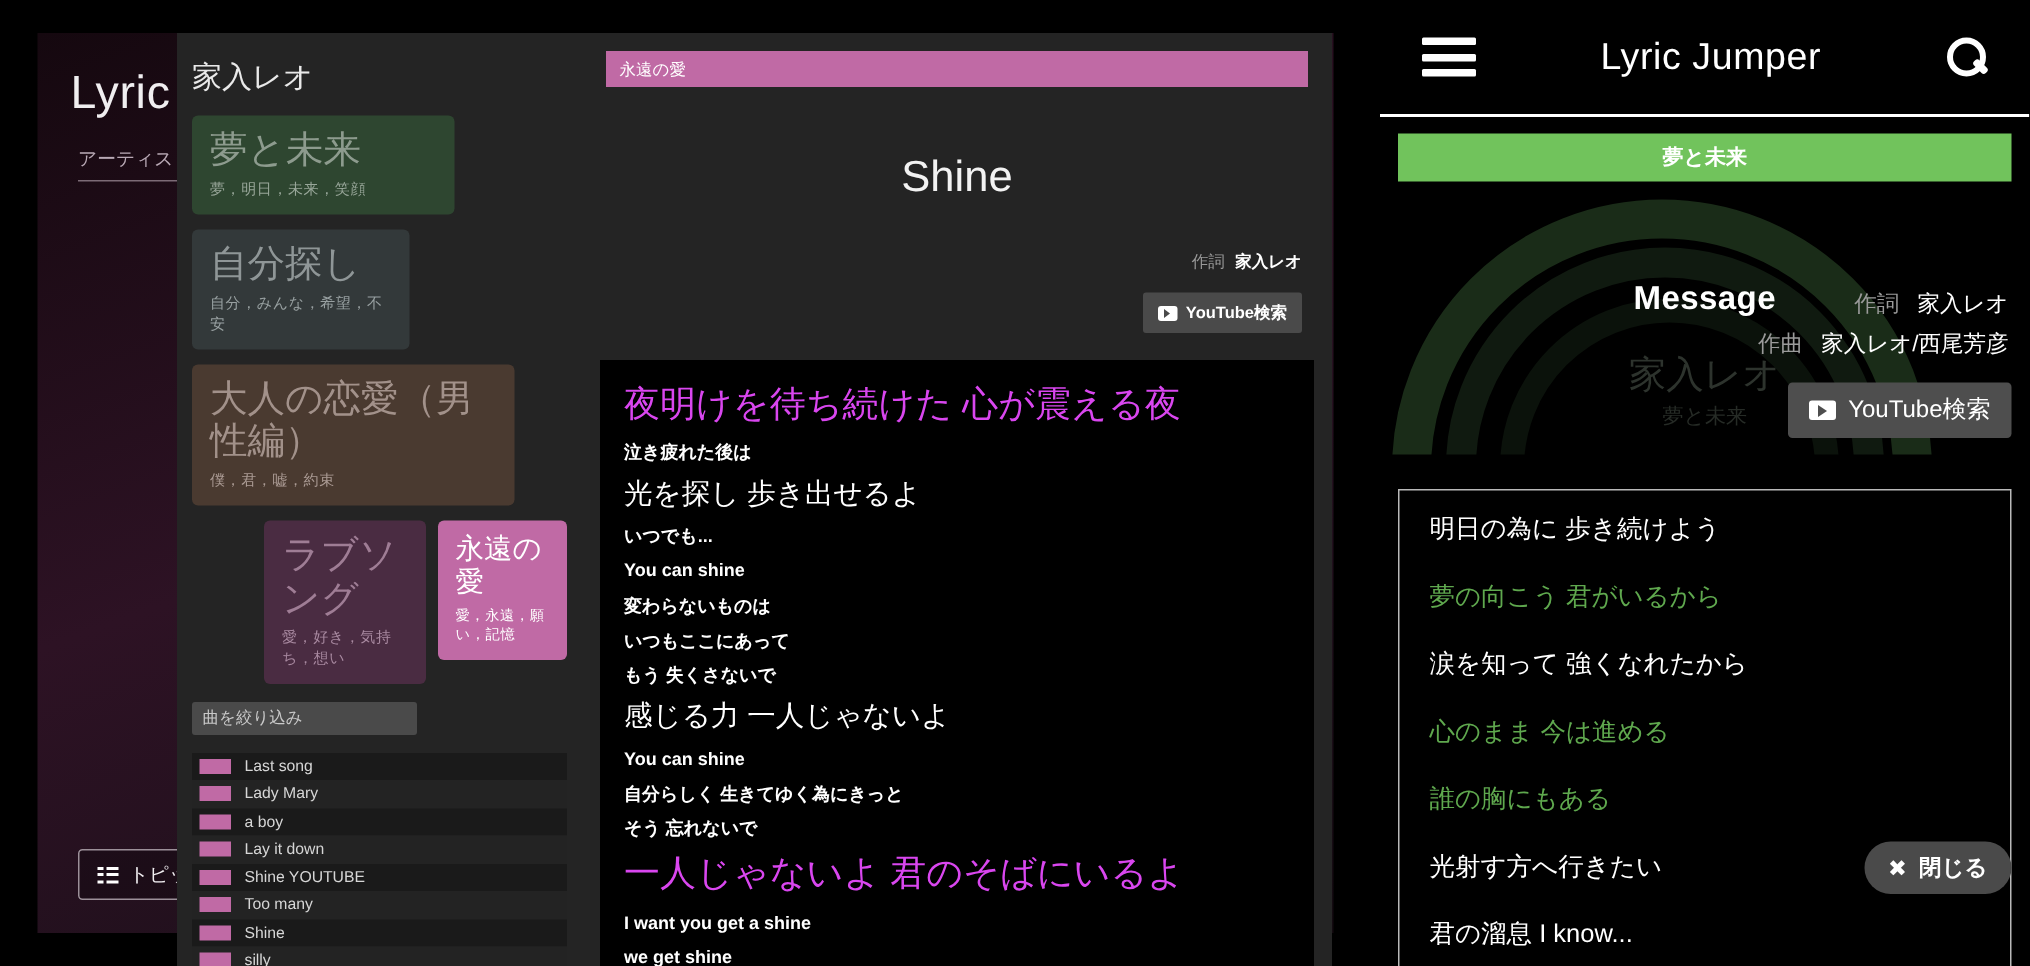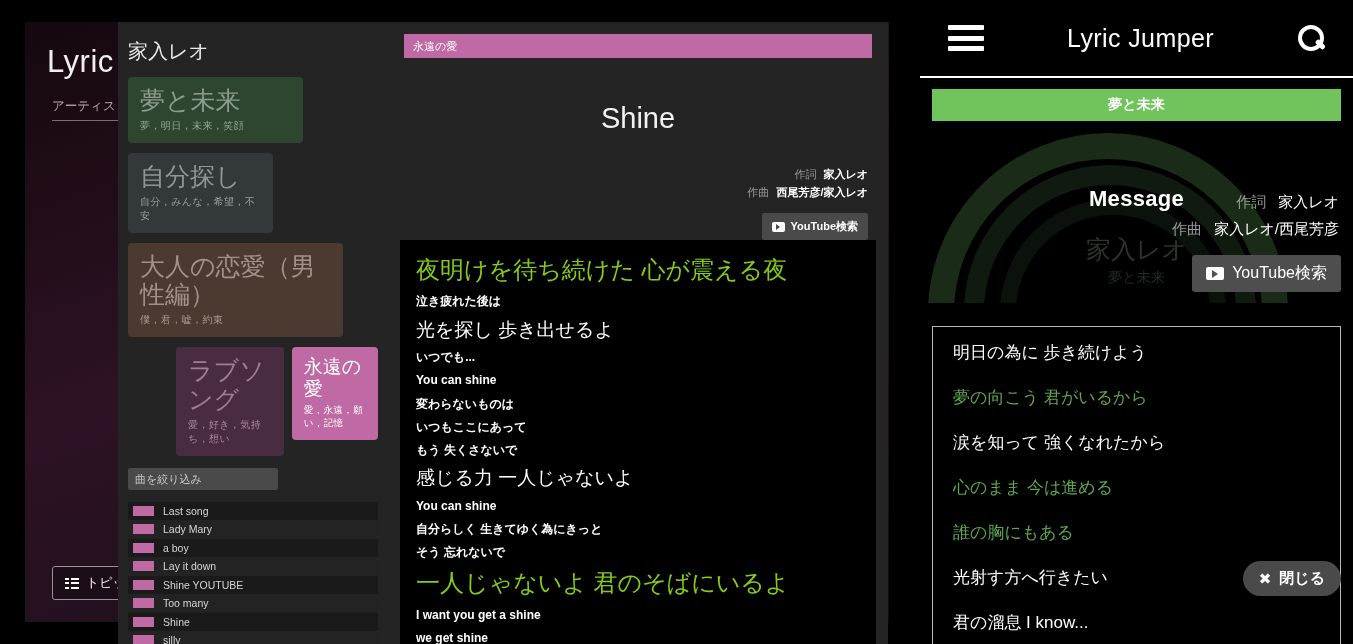--- a/index.html
+++ b/index.html
@@ -133,21 +133,21 @@
     border-left:4.5px solid #4a4a4a;
     border-top:3px solid transparent; border-bottom:3px solid transparent;
   }
   .lyrics-box {
     position: absolute; left: 12px; top: 218px; width: 476px; bottom: 0;
     background: #000; padding: 14px 16px 0; overflow: hidden;
   }
   .ly { color: #ffffff; margin-bottom: 7px; }
   .ly.big   { font-size: 19px; line-height: 1.35; }
   .ly.small { font-size: 12px; line-height: 1.35; font-weight: bold; }
-  .ly.hi    { color: #84cc16; }
+  .ly.hi    { color: #d946ef; }
   .ly.hi.big{ font-size: 24px; }
 
   
   .mobile {
     position: absolute; left: 920px; top: 0; width: 433px; height: 644px;
     background: #000; overflow: hidden;
   }
   .m-header {
     height: 78px; display: flex; align-items: center; justify-content: space-between;
     padding: 0 28px; border-bottom: 2px solid #fff; position: relative;
@@ -302,24 +302,20 @@
     </div>
   </div>
 
   <div class="modal-right">
     <div class="topic-bar">永遠の愛</div>
     <div class="song-title">Shine</div>
     <div class="credits">
       <div class="credit-line">
         <span class="credit-label">作詞</span>
         <span class="credit-value">家入レオ</span>
-      </div>
-      <div class="credit-line">
-        <span class="credit-label">作曲</span>
-        <span class="credit-value">西尾芳彦/家入レオ</span>
       </div>
     </div>
     <div class="yt-btn">
       <span class="yt-glyph"></span>
       <span>YouTube検索</span>
     </div>
     <div class="lyrics-box">
       <div class="ly big hi">夜明けを待ち続けた 心が震える夜</div>
       <div class="ly small">泣き疲れた後は</div>
       <div class="ly big">光を探し 歩き出せるよ</div>

